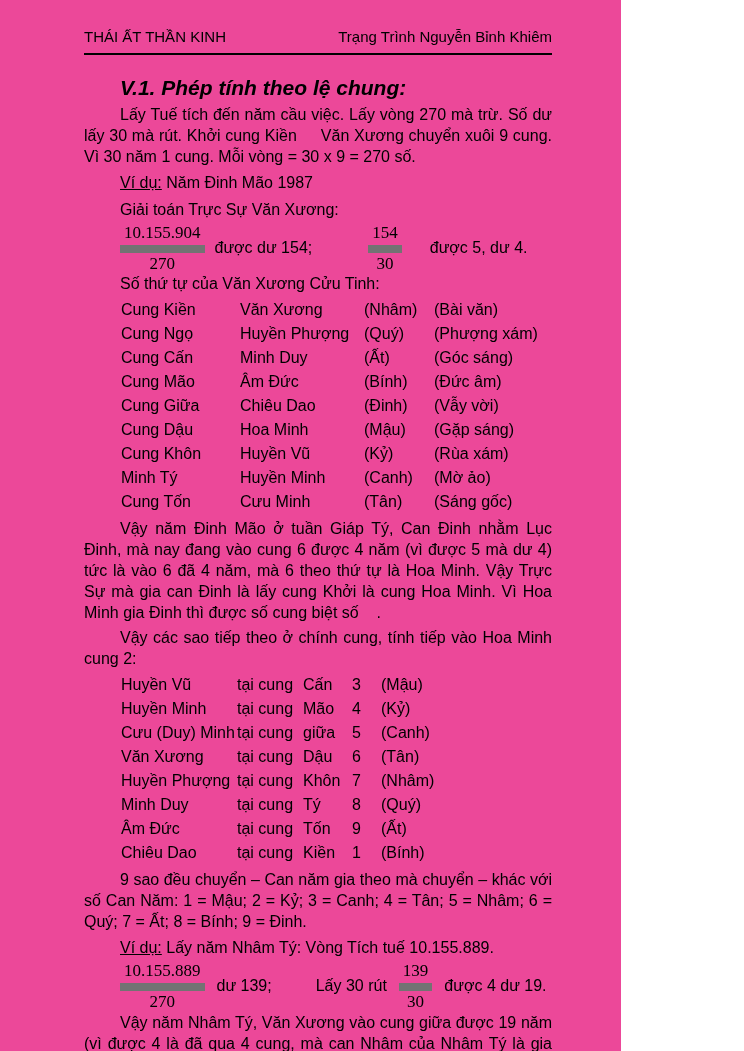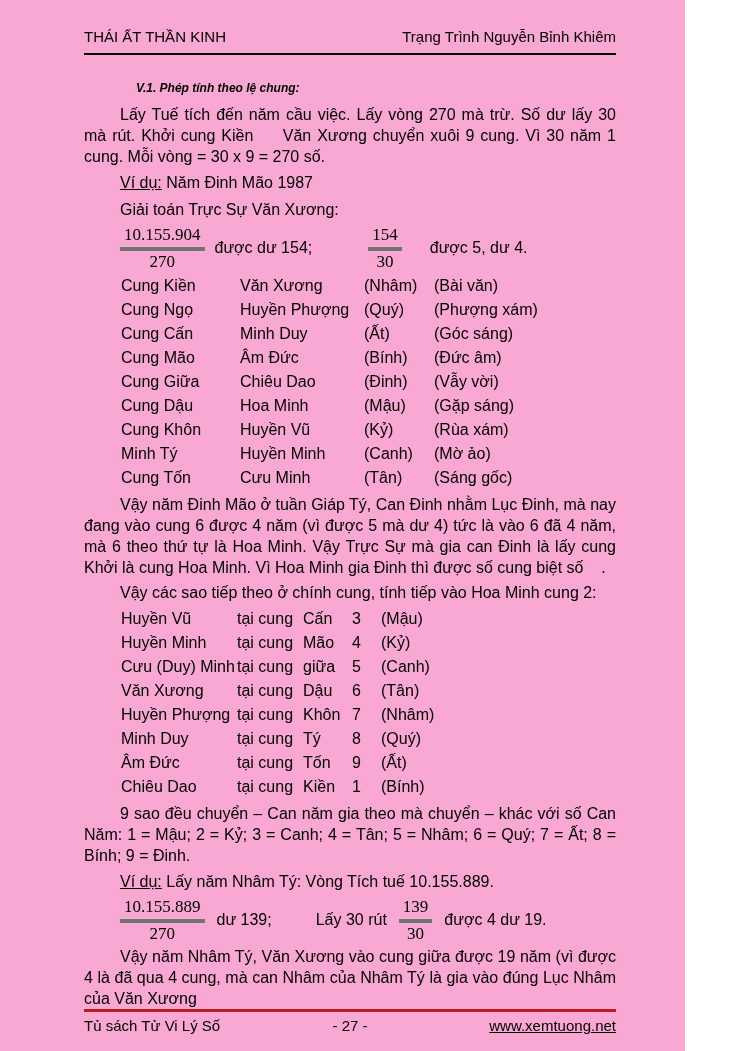--- a/index.html
+++ b/index.html
@@ -3,37 +3,37 @@
 <meta charset="utf-8">
 <style>
   html, body { margin:0; padding:0; background:#fff; }
   body {
     width:744px; height:1051px;
     color:#000;
     font-family:"Liberation Sans", sans-serif;
     font-size:16px;
   }
   .page {
-    width:685px; height:1051px;
+    width:621px; height:1051px;
     padding:28px 69px 23px 84px;
     box-sizing:border-box;
     display:flex; flex-direction:column;
     overflow:hidden;
-    background:#f9a8d4;
+    background:#ec4899;
   }
   .hdr {
     display:flex; justify-content:space-between; align-items:flex-end;
     font-size:15px; line-height:18px;
     padding-bottom:7px;
     border-bottom:2px solid #000;
   }
   .section-title {
-    margin:23px 0 0 52px;
+    margin:23px 0 0 36px;
     font-weight:bold; font-style:italic;
-    font-size:12px; line-height:20px;
+    font-size:21px; line-height:20px;
   }
   p.body {
     margin:6px 0 0 0;
     text-align:justify; text-indent:36px;
     line-height:21px;
   }
   p.tight { margin-top:4px; }
   .line { margin:6px 0 0 36px; line-height:21px; }
   .example { margin:5px 0 0 36px; line-height:21px; }
   .example .lbl { text-decoration:underline; }
@@ -41,21 +41,21 @@
     margin:6px 0 0 36px;
     display:flex; align-items:center;
     min-height:44px;
   }
   .frac {
     display:inline-flex; flex-direction:column; align-items:stretch;
     text-align:center;
     font-family:"Liberation Serif", serif;
     font-size:17px; line-height:20px;
   }
-  .frac .num { padding:0 4px 2px; border-bottom:4px solid #737373;text-align:right; }
+  .frac .num { padding:0 4px 2px; border-bottom:8px solid #737373;text-align:right; }
   .frac .den { padding-top:1px; }
   .mtxt { white-space:pre; }
   .tbl { margin:4px 0 0 37px; }
   .trow { display:flex; height:24px; align-items:center; white-space:nowrap; }
   .t1 .c0 { width:119px; flex:0 0 auto; }
   .t1 .c1 { width:124px; flex:0 0 auto; }
   .t1 .c2 { width:70px;  flex:0 0 auto; }
   .t2 .c0 { width:116px; flex:0 0 auto; }
   .t2 .c1 { width:66px;  flex:0 0 auto; }
   .t2 .c2 { width:49px;  flex:0 0 auto; }
@@ -98,20 +98,21 @@
       <span class="den">270</span>
     </span>
     <span class="mtxt" style="margin-left:10px">được dư 154;</span>
     <span class="frac" style="margin-left:56px">
       <span class="num">154</span>
       <span class="den">30</span>
     </span>
     <span class="mtxt" style="margin-left:28px">được 5, dư 4.</span>
   </div>
 
+  <div class="line" style="margin-top:3px">Số thứ tự của Văn Xương Cửu Tinh:</div>
 
   <div class="tbl t1">
     <div class="trow">
         <span class="c0">Cung Kiền</span>
         <span class="c1">Văn Xương</span>
         <span class="c2">(Nhâm)</span>
         <span class="c3">(Bài văn)</span>
       </div>
     <div class="trow">
         <span class="c0">Cung Ngọ</span>

